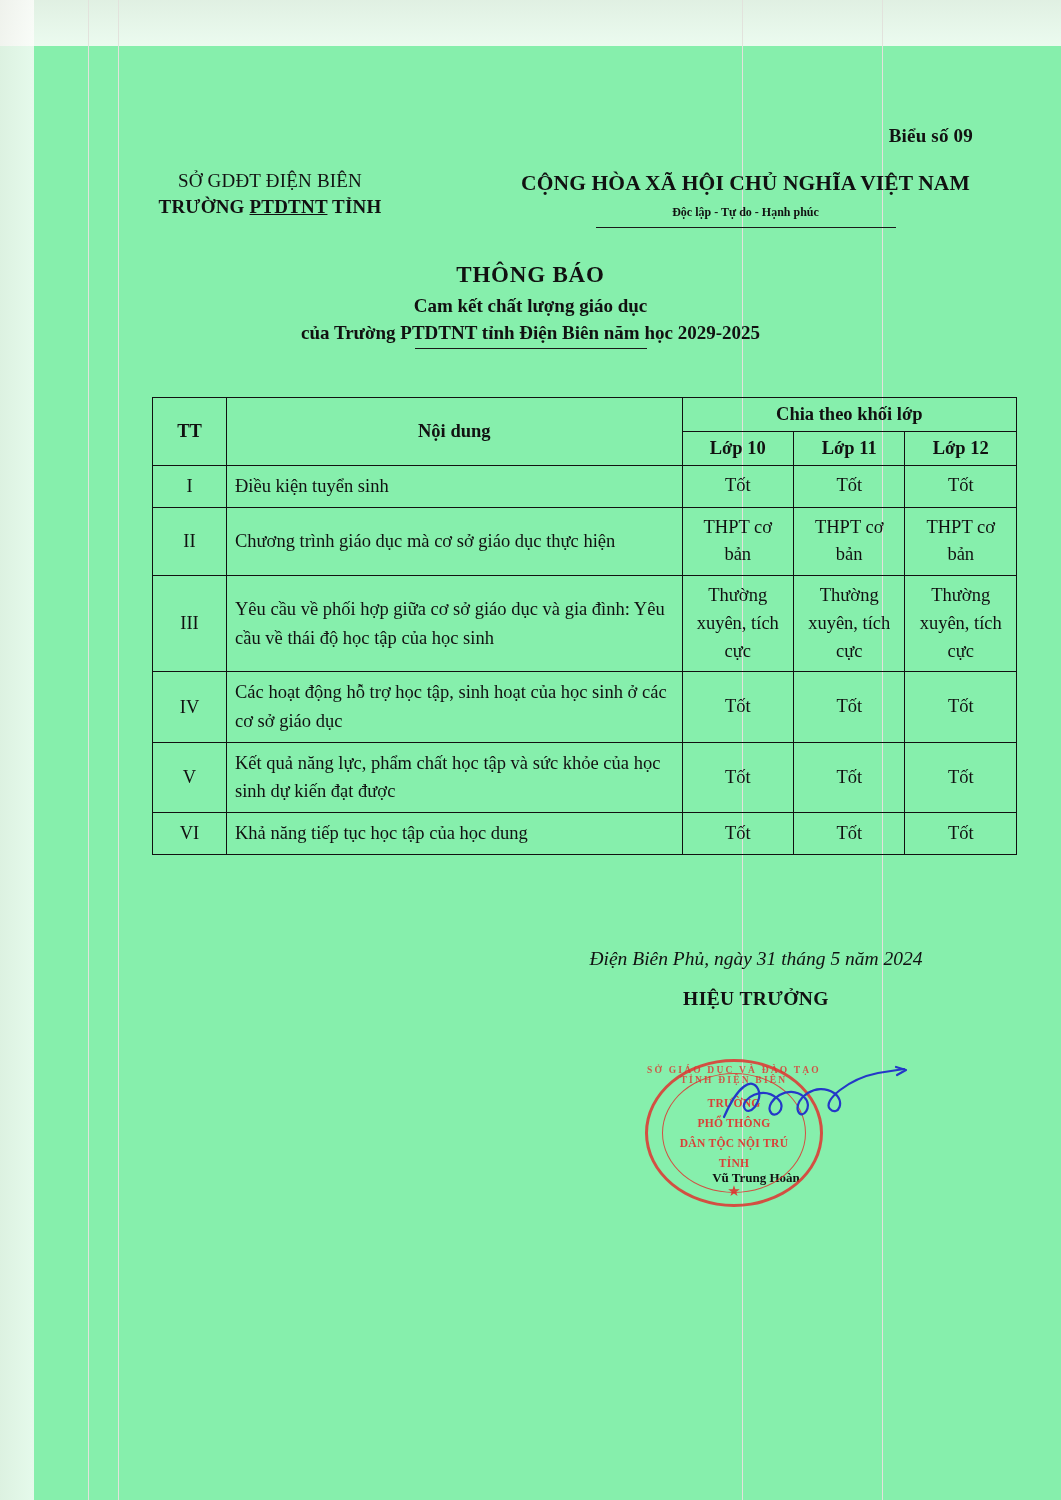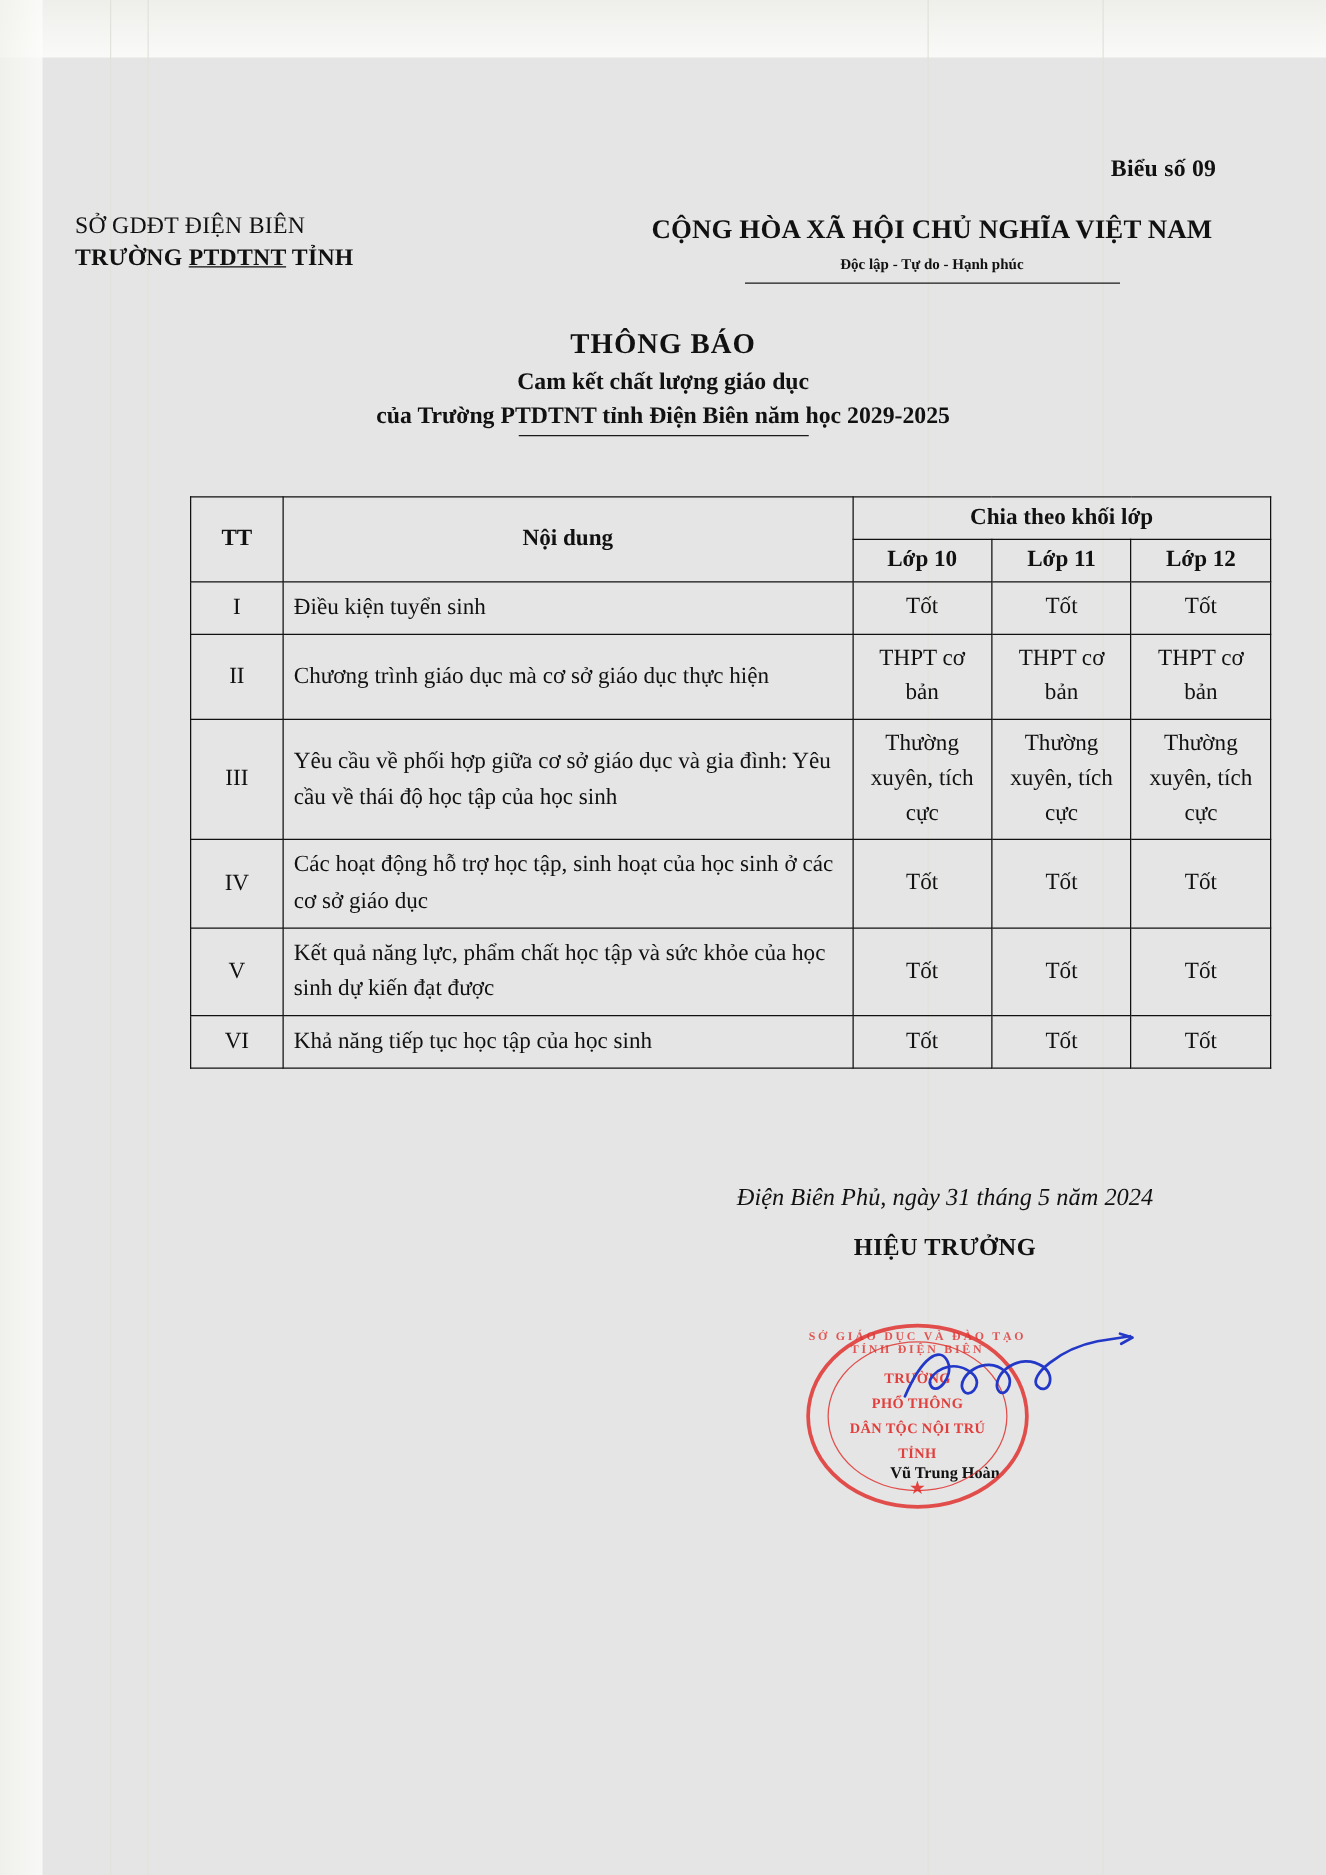--- a/index.html
+++ b/index.html
@@ -12,21 +12,21 @@
     height: 1500px;
     position: relative;
     font-family: "Liberation Serif", "DejaVu Serif", serif;
     color: #111111;
     overflow: hidden;
   }
 
   .page {
     position: absolute;
     inset: 0;
-    background: #e5e5e5;
+    background: #86efac;
   }
 
   
   .scan-edge-top {
     position: absolute;
     top: 0; left: 0; right: 0;
     height: 46px;
     background: linear-gradient(180deg, #f0f0ec 0%, #fdfdfb 100%);
     opacity: .85;
   }
@@ -55,20 +55,21 @@
 
   .header {
     position: absolute;
     top: 168px;
     left: 0;
     right: 0;
     display: flex;
   }
   .header .left {
     width: 420px;
+    text-align: center;
     margin-left: 60px;
     line-height: 1.35;
   }
   .header .left .l1 {
     font-size: 19px;
     letter-spacing: .2px;
   }
   .header .left .l2 {
     font-size: 19px;
     font-weight: bold;
@@ -334,21 +335,21 @@
       </tr>
       <tr>
         <td class="tt">V</td>
         <td class="nd">Kết quả năng lực, phẩm chất học tập và sức khỏe của học sinh dự kiến đạt được</td>
         <td class="val">Tốt</td>
         <td class="val">Tốt</td>
         <td class="val">Tốt</td>
       </tr>
       <tr>
         <td class="tt">VI</td>
-        <td class="nd">Khả năng tiếp tục học tập của học sinh</td>
+        <td class="nd">Khả năng tiếp tục học tập của học dung</td>
         <td class="val">Tốt</td>
         <td class="val">Tốt</td>
         <td class="val">Tốt</td>
       </tr>
     </tbody>
   </table>
 
   <div class="sign-block">
     <div class="sign-date">Điện Biên Phủ, ngày 31 tháng 5 năm 2024</div>
     <div class="sign-role">HIỆU TRƯỞNG</div>

